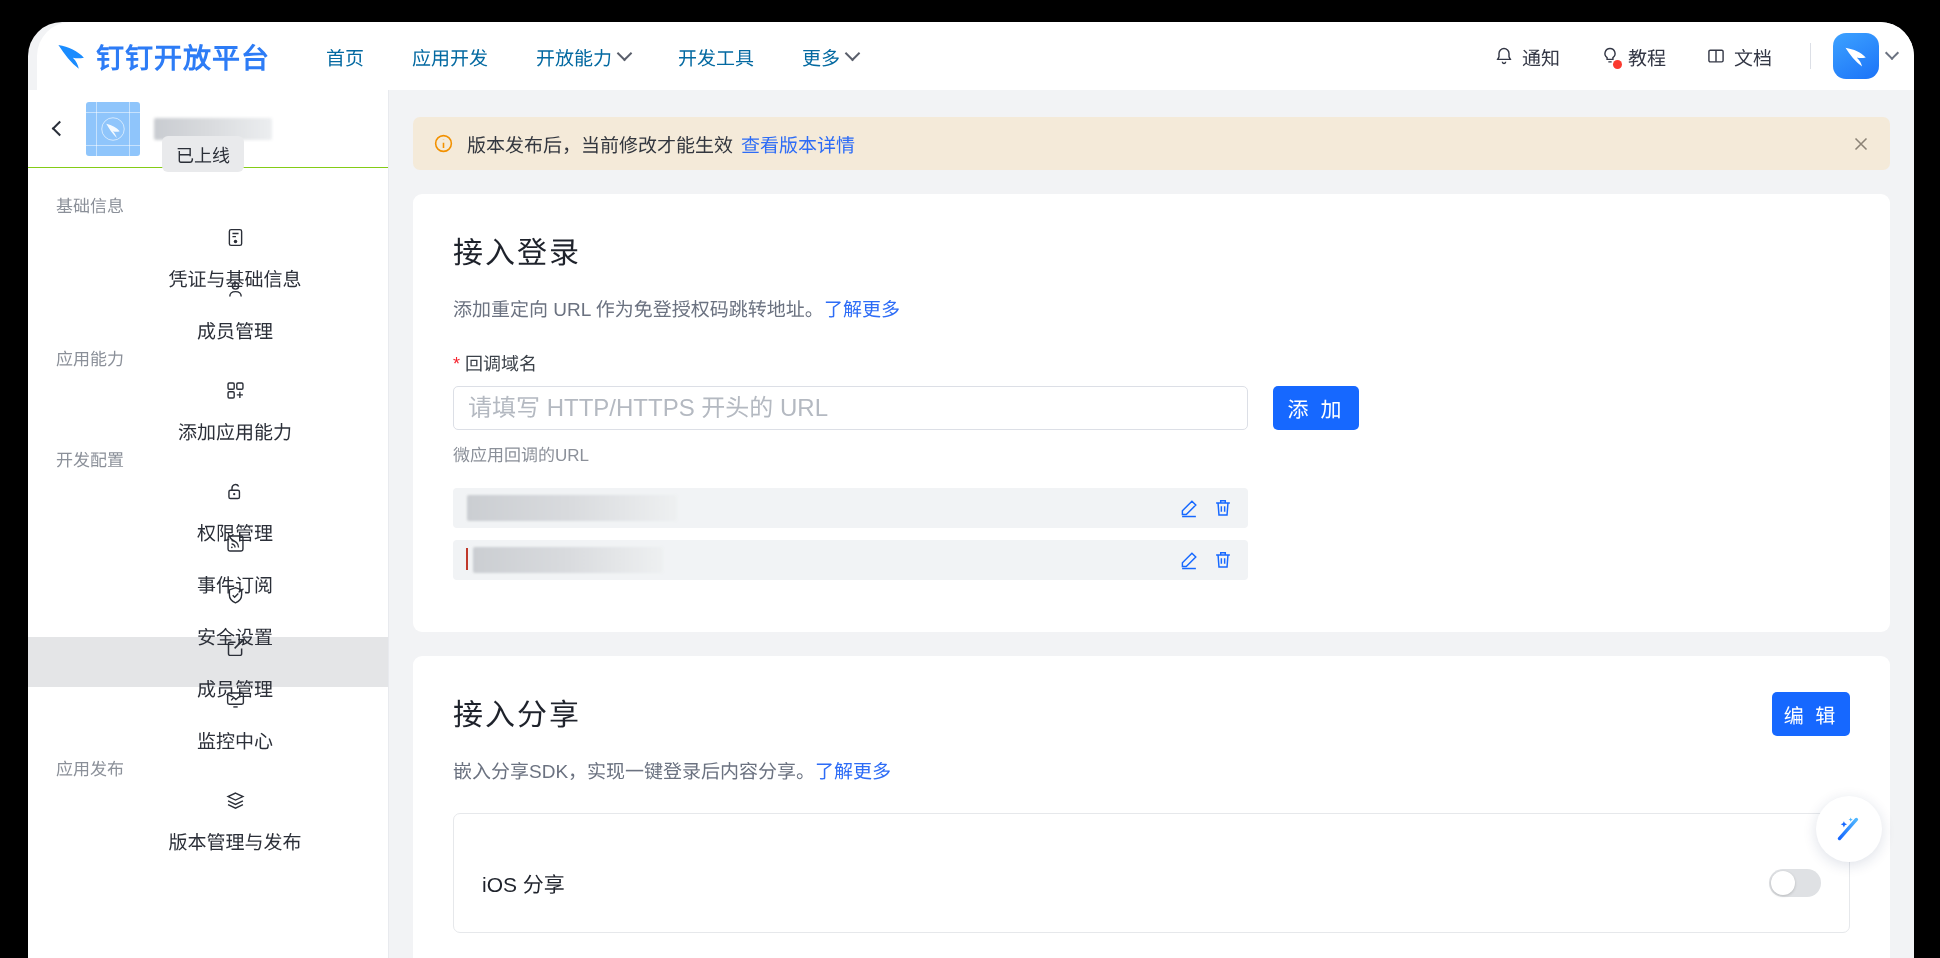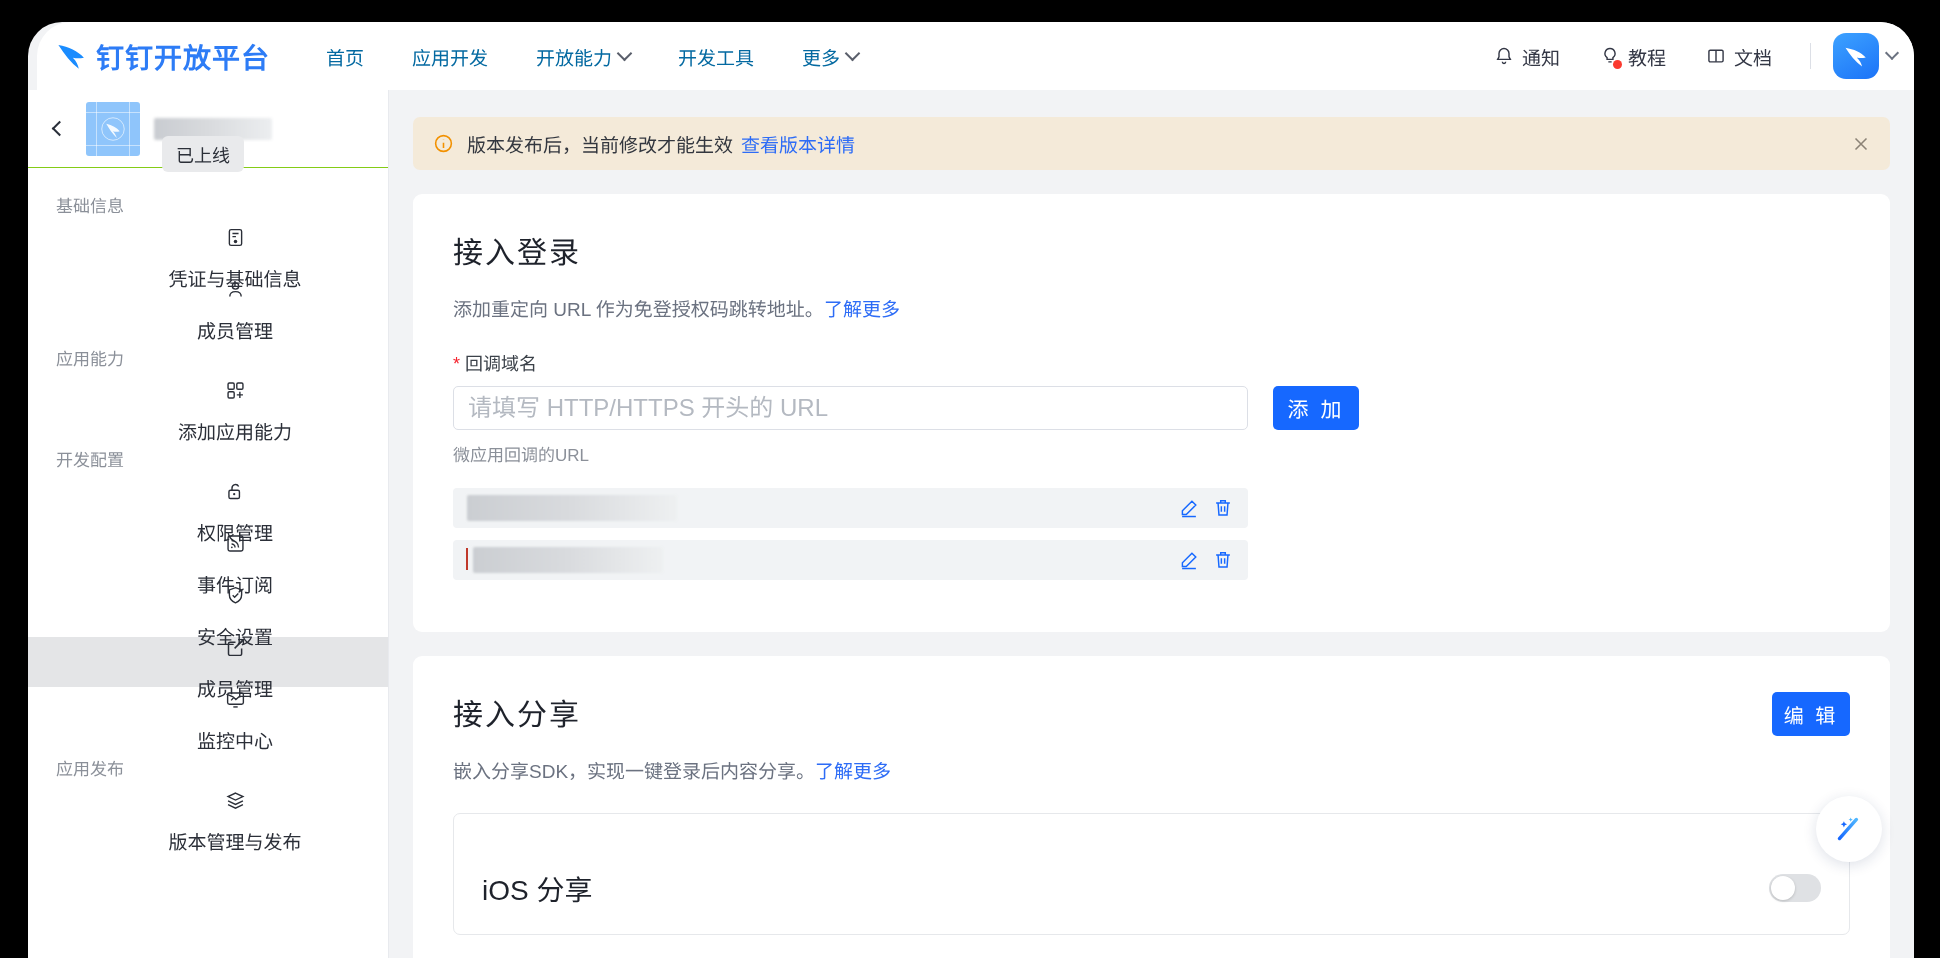--- a/index.html
+++ b/index.html
@@ -339,21 +339,21 @@
 
   .sub-panel {
     margin-top: 30px;
     border: 1px solid #e6e8eb;
     border-radius: 7px;
     padding: 26px 28px;
     position: relative;
     min-height: 120px;
   }
   .sub-row { display: flex; align-items: center; justify-content: space-between; padding-top: 28px;}
-  .sub-title { font-size: 28px; color: #1e222b; }
+  .sub-title { font-size: 21px; color: #1e222b; }
   .toggle {
     width: 52px; height: 28px;
     border-radius: 14px;
     background: #dfe1e4;
     position: relative;
     cursor: pointer;
     flex: none;
   }
   .toggle .knob {
     position: absolute; left: 2px; top: 2px;

